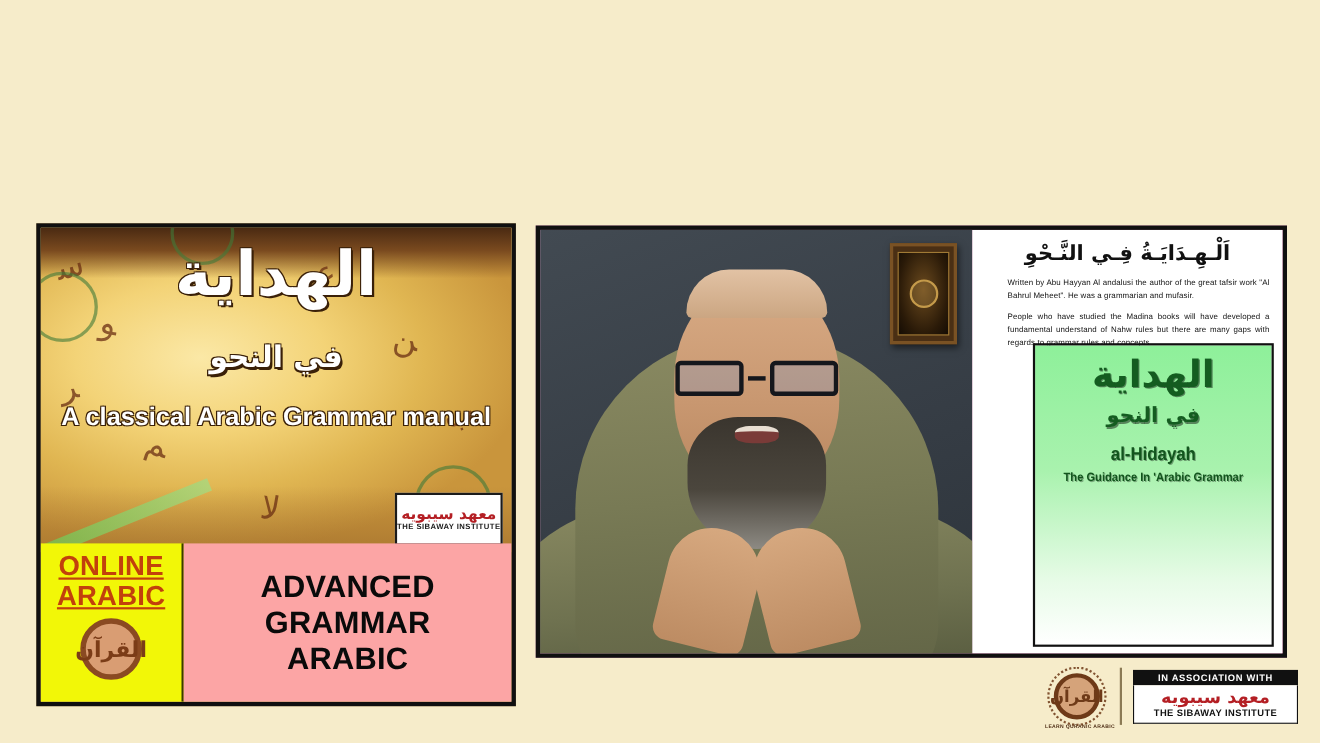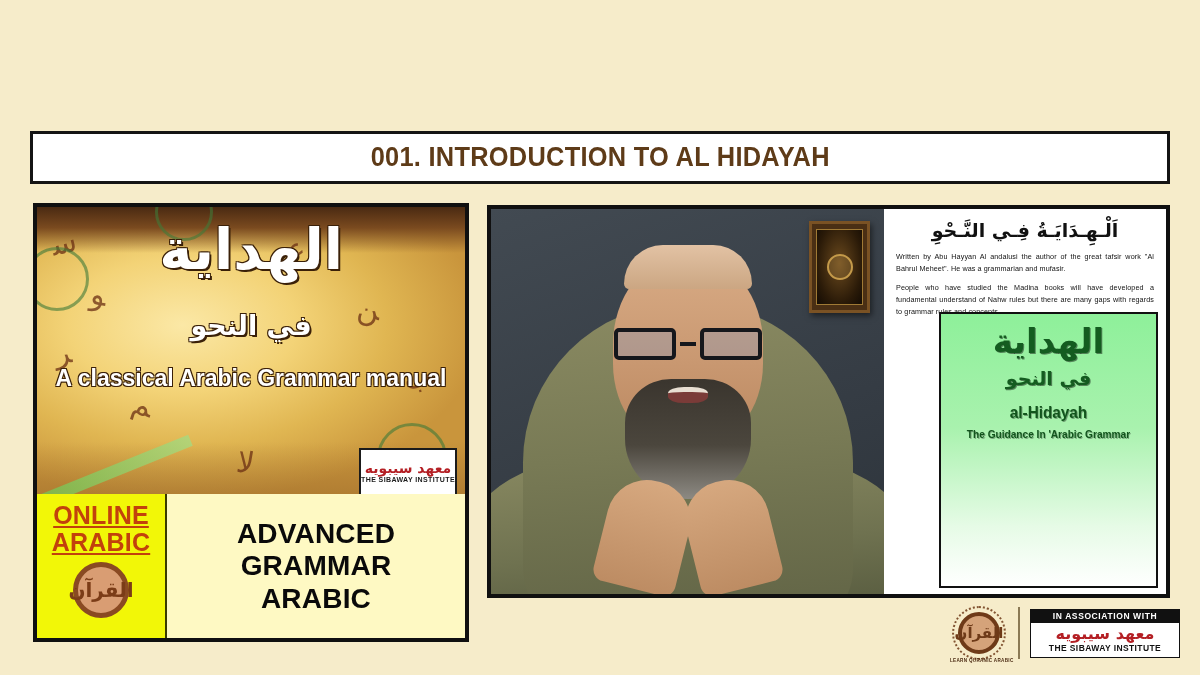--- a/index.html
+++ b/index.html
@@ -158,21 +158,21 @@
   .quran-seal::before {
     content: ""; position: absolute; inset: -5px; border-radius: 50%;
     background: repeating-conic-gradient(#8a4a22 0deg 8deg, transparent 8deg 22deg);
     z-index: -1;
   }
   .quran-seal .glyph {
     font-family: "DejaVu Sans", sans-serif;
     font-size: 20px; color: #7b3c17; font-weight: 700; direction: rtl;
   }
   .card-label {
-    flex: 1; background: #fef9c3;
+    flex: 1; background: #fca5a5;
     display: flex; flex-direction: column; align-items: center; justify-content: center;
     gap: 1px;
   }
   .card-label .l {
     font-size: 28px; font-weight: 700; color: #0a0a0a; line-height: 1.12;
     letter-spacing: .2px;
   }
 
   
   .video-panel {
@@ -273,20 +273,21 @@
     text-align: center;
     font-family: "DejaVu Sans", sans-serif;
     font-size: 19px; font-weight: 700; color: #111; direction: rtl;
     letter-spacing: 2px;
     margin-bottom: 10px;
   }
   .slide-p {
     font-size: 7.2px; line-height: 1.65; color: #111; text-align: justify;
     margin-bottom: 7px;
     letter-spacing: .1px;
+    margin-left: 20px;
   }
   .green-box {
     position: absolute; left: 55px; right: 8px; top: 103px; bottom: 6px;
     background: linear-gradient(180deg,#8ef09a 0%,#a9f2ae 42%,#e6fbe6 78%,#ffffff 100%);
     border: 2px solid #111;
     padding-top: 8px;
     text-align: center;
   }
   .gb-ar1 {
     font-family: "DejaVu Sans", sans-serif;
@@ -359,23 +360,20 @@
     font-size: 8.5px; font-weight: 700; color: #111; letter-spacing: .4px;
     text-transform: uppercase;
   }
 </style>
 </head>
 <body>
 
 <div class="stage">
 
 
-  <div class="subtitle-bar">
-    <div class="subtitle-text">001. INTRODUCTION TO AL HIDAYAH</div>
-  </div>
 
   <div class="course-card">
 
     <div class="cover-art">
       <div class="topshade"></div>
       <div class="botshade"></div>
 
       <span class="scribble" style="left:14px;  top:18px;  transform:rotate(-14deg);">ﺳ</span>
       <span class="scribble" style="left:54px;  top:70px;  transform:rotate(8deg);">ﻮ</span>
       <span class="scribble" style="left:18px;  top:128px; transform:rotate(-6deg);">ﺮ</span>

